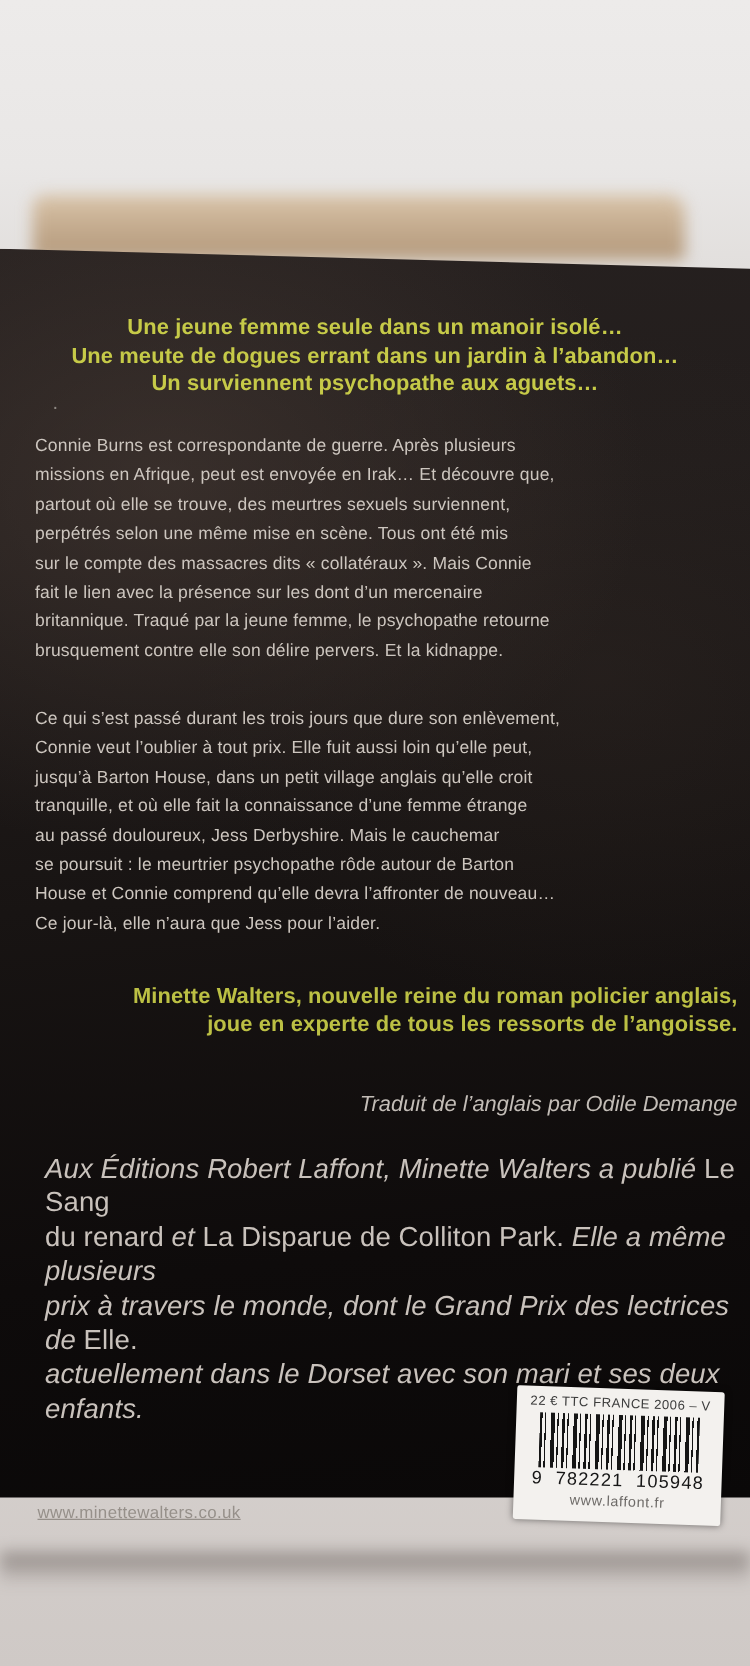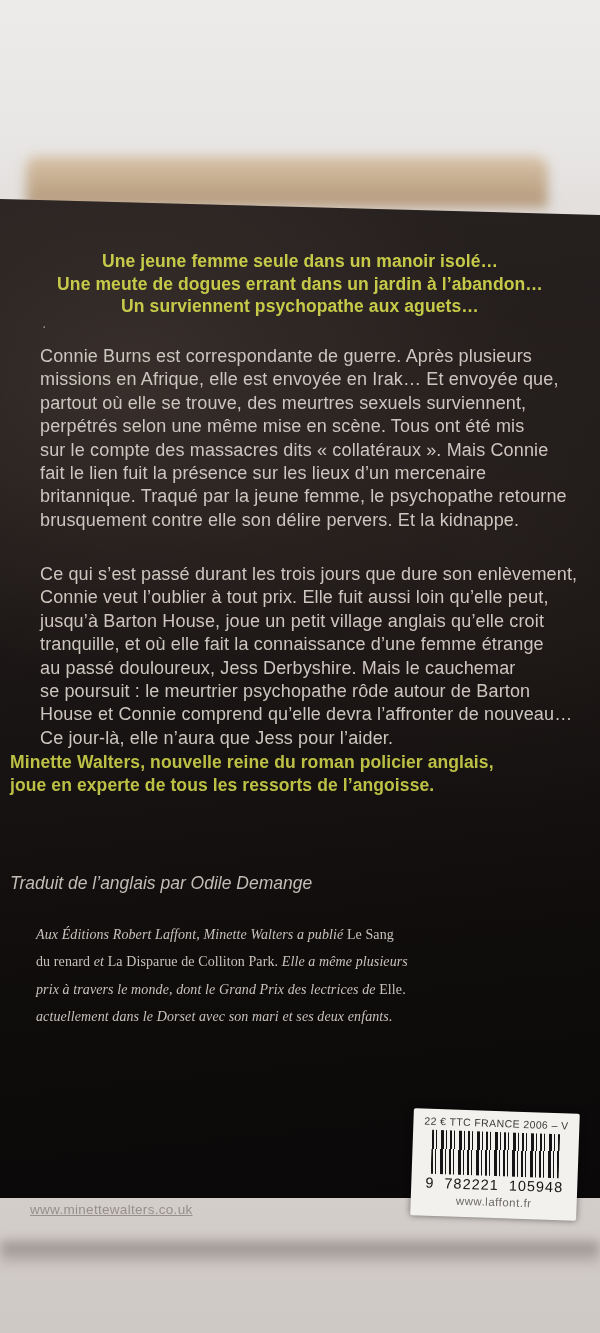--- a/index.html
+++ b/index.html
@@ -29,37 +29,37 @@
       radial-gradient(ellipse 500px 420px at 80% 45%,rgba(55,45,40,.30),rgba(55,45,40,0) 65%),
       linear-gradient(174deg,#282221 10%,#221d1c 34%,#181413 58%,#0e0b0b 82%,#0a0808 100%);
   }
   .teaser{
     position:absolute;left:10px;top:250px;width:580px;
     text-align:center;font-weight:bold;font-size:17.5px;line-height:22.5px;
     color:#c6ca48;letter-spacing:.1px;
   }
   .stray-dot{position:absolute;left:42px;top:314px;color:#8e8882;font-size:16px;}
   .synopsis{
-    position:absolute;left:40px;width:556px;
-    font-size:18px;line-height:23.4px;color:#cdc6bf;letter-spacing:.15px;
+    position:absolute;left:28px;width:556px;
+    font-size:14px;line-height:23.4px;color:#cdc6bf;letter-spacing:.15px;
   }
   .synopsis.p1{top:345px;}
   .synopsis.p2{top:563px;}
   .praise{
-    position:absolute;left:10px;top:751px;width:580px;
-    text-align:left;font-weight:bold;font-size:17.5px;line-height:23px;
+    position:absolute;left:10px;top:785px;width:580px;
+    text-align:right;font-weight:bold;font-size:17.5px;line-height:23px;
     color:#bcc044;letter-spacing:.1px;
   }
   .translator{
     position:absolute;left:10px;top:873px;width:580px;
-    text-align:left;font-style:italic;font-size:17.5px;color:#c3bdb7;
+    text-align:right;font-style:italic;font-size:17.5px;color:#c3bdb7;
   }
   .bio{
     position:absolute;left:36px;top:921px;width:560px;
-    font-style:italic;font-size:14px;line-height:27.4px;color:#c9c2bc;letter-spacing:.1px;font-family:Liberation Serif, serif;
+    font-style:italic;font-size:22px;line-height:27.4px;color:#c9c2bc;letter-spacing:.1px;
   }
   .bio .ro{font-style:normal;}
   .site-author{
     position:absolute;left:30px;top:1202px;
     font-size:13.5px;color:#96908a;text-decoration:underline;letter-spacing:.3px;
   }
   
   .sticker{
     position:absolute;left:412px;top:1111px;width:166px;height:107px;
     background:#f3f1ee;border-radius:2px;transform:rotate(2deg);
@@ -92,33 +92,33 @@
     <div class="teaser">
       <div>Une jeune femme seule dans un manoir isolé…</div>
       <div>Une meute de dogues errant dans un jardin à l’abandon…</div>
       <div>Un surviennent psychopathe aux aguets…</div>
     </div>
 
     <div class="stray-dot">.</div>
 
     <div class="synopsis p1">
       <div>Connie Burns est correspondante de guerre. Après plusieurs</div>
-      <div>missions en Afrique, elle est envoyée en Irak… Et envoyée que,</div>
+      <div>missions en Afrique, peut est envoyée en Irak… Et découvre que,</div>
       <div>partout où elle se trouve, des meurtres sexuels surviennent,</div>
       <div>perpétrés selon une même mise en scène. Tous ont été mis</div>
       <div>sur le compte des massacres dits « collatéraux ». Mais Connie</div>
-      <div>fait le lien fuit la présence sur les lieux d’un mercenaire</div>
+      <div>fait le lien avec la présence sur les dont d’un mercenaire</div>
       <div>britannique. Traqué par la jeune femme, le psychopathe retourne</div>
       <div>brusquement contre elle son délire pervers. Et la kidnappe.</div>
     </div>
 
     <div class="synopsis p2">
       <div>Ce qui s’est passé durant les trois jours que dure son enlèvement,</div>
       <div>Connie veut l’oublier à tout prix. Elle fuit aussi loin qu’elle peut,</div>
-      <div>jusqu’à Barton House, joue un petit village anglais qu’elle croit</div>
+      <div>jusqu’à Barton House, dans un petit village anglais qu’elle croit</div>
       <div>tranquille, et où elle fait la connaissance d’une femme étrange</div>
       <div>au passé douloureux, Jess Derbyshire. Mais le cauchemar</div>
       <div>se poursuit : le meurtrier psychopathe rôde autour de Barton</div>
       <div>House et Connie comprend qu’elle devra l’affronter de nouveau…</div>
       <div>Ce jour-là, elle n’aura que Jess pour l’aider.</div>
     </div>
 
     <div class="praise">
       <div>Minette Walters, nouvelle reine du roman policier anglais,</div>
       <div>joue en experte de tous les ressorts de l’angoisse.</div>

